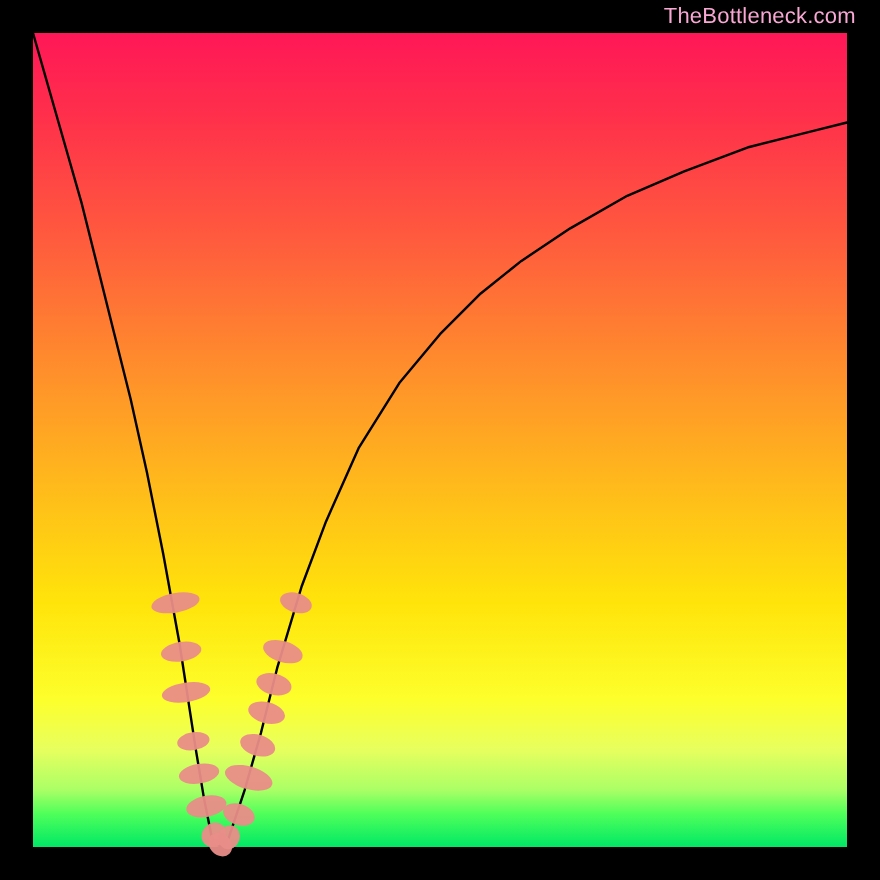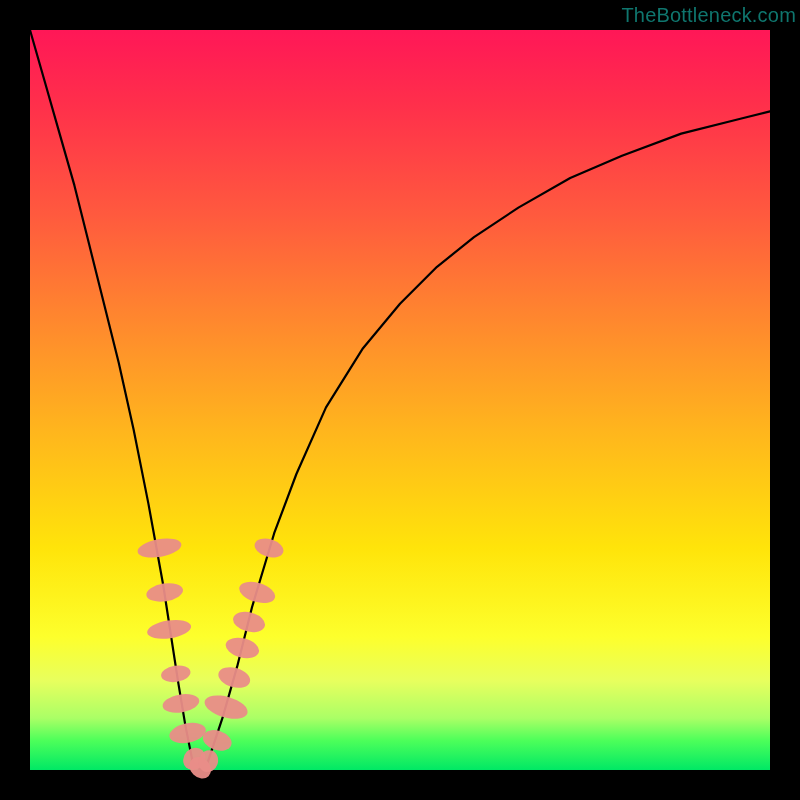--- a/index.html
+++ b/index.html
@@ -35,22 +35,22 @@
       #fdff2c 82%,
       #e7ff5e 88%,
       #aaff66 93%,
       #4dff5a 96%,
       #00e865 100%
     );
   }
   .watermark {
     position: absolute;
     top: 4px;
-    right: 4px;
-    color: #0f766e;
+    right: 22px;
+    color: #f9a8d4;
     font-size: 20px;
     letter-spacing: 0.2px;
     user-select: none;
   }
   svg.overlay {
     position: absolute;
     left: 0;
     top: 0;
     width: 740px;
     height: 740px;

